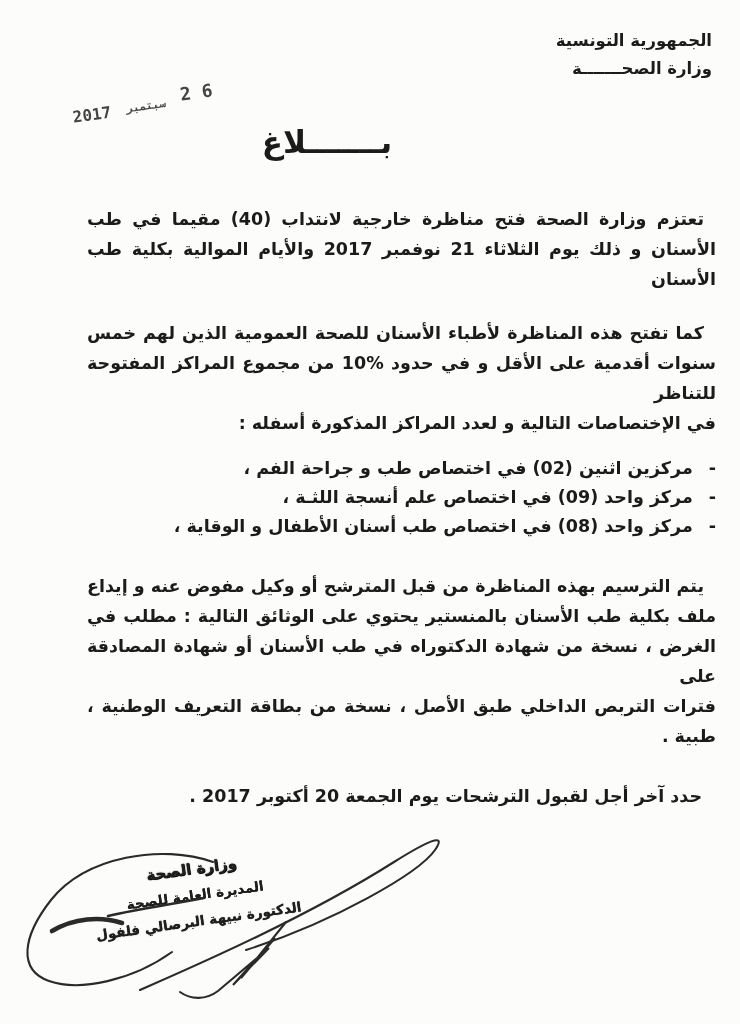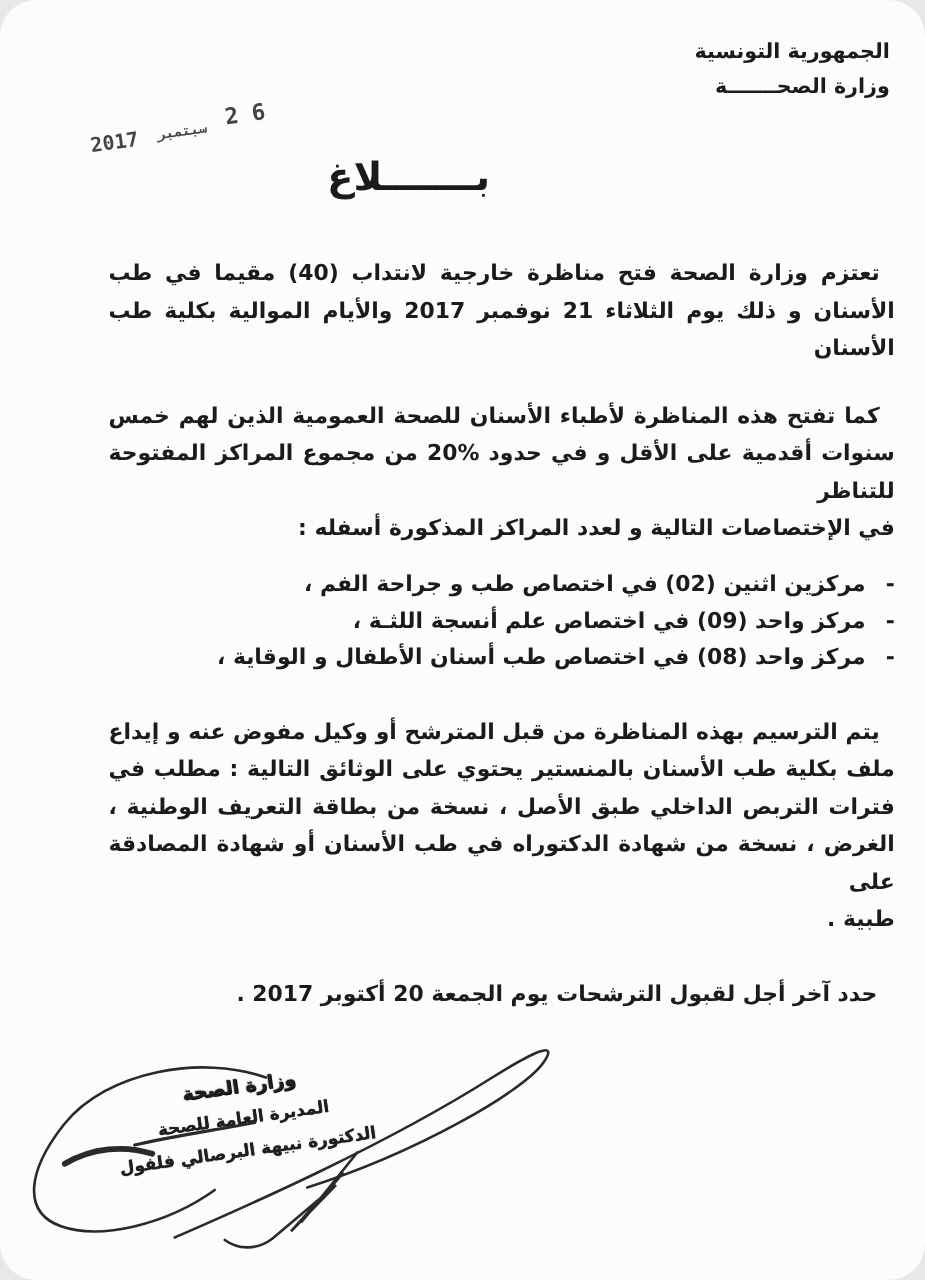--- a/index.html
+++ b/index.html
@@ -5,21 +5,20 @@
   html,body{margin:0;padding:0;background:#e8e8e6;}
   .page{
     position:relative;
     width:740px;height:1024px;
     margin:0 auto;
     background:#fcfcfa;
     overflow:hidden;
     color:#1b1b1b;
     font-family:"DejaVu Sans", sans-serif;
     direction:rtl;
-    border-radius:29px;
   }
   
   .hdr{
     position:absolute;top:27px;right:28px;
     text-align:right;font-weight:bold;font-size:16.5px;line-height:28px;
   }
   
   .datestamp{
     position:absolute;top:96px;left:72px;
     transform:rotate(-8deg);
@@ -87,41 +86,41 @@
 
   <div class="bodytext">
 
     <div class="para p1">
       <div class="line jl ind">تعتزم وزارة الصحة فتح مناظرة خارجية لانتداب (40) مقيما في طب</div>
       <div class="line jl">الأسنان و ذلك يوم الثلاثاء 21 نوفمبر 2017 والأيام الموالية بكلية طب الأسنان</div>
     </div>
 
     <div class="para p2">
       <div class="line jl ind">كما تفتح هذه المناظرة لأطباء الأسنان للصحة العمومية الذين لهم خمس</div>
-      <div class="line jl">سنوات أقدمية على الأقل و في حدود %20 من مجموع المراكز المفتوحة للتناظر</div>
+      <div class="line jl">سنوات أقدمية على الأقل و في حدود %10 من مجموع المراكز المفتوحة للتناظر</div>
       <div class="line rl">في الإختصاصات التالية و لعدد المراكز المذكورة أسفله :</div>
     </div>
 
     <div class="bullets">
       <div class="bullet">
         <span class="dash">-</span><span>مركزين اثنين (02) في اختصاص طب و جراحة الفم ،</span>
       </div>
       <div class="bullet">
         <span class="dash">-</span><span>مركز واحد (09) في اختصاص علم أنسجة اللثـة ،</span>
       </div>
       <div class="bullet">
         <span class="dash">-</span><span>مركز واحد (08) في اختصاص طب أسنان الأطفال و الوقاية ،</span>
       </div>
     </div>
 
     <div class="para p3">
       <div class="line jl ind">يتم الترسيم بهذه المناظرة من قبل المترشح أو وكيل مفوض عنه و إيداع</div>
       <div class="line jl">ملف بكلية طب الأسنان بالمنستير يحتوي على الوثائق التالية : مطلب في</div>
+      <div class="line jl">الغرض ، نسخة من شهادة الدكتوراه في طب الأسنان أو شهادة المصادقة على</div>
       <div class="line jl">فترات التربص الداخلي طبق الأصل ، نسخة من بطاقة التعريف الوطنية ،</div>
-      <div class="line jl">الغرض ، نسخة من شهادة الدكتوراه في طب الأسنان أو شهادة المصادقة على</div>
       <div class="line rl">طبية .</div>
     </div>
 
     <div class="line deadline">حدد آخر أجل لقبول الترشحات يوم الجمعة 20 أكتوبر 2017 .</div>
   </div>
 
   <div class="sigblock">
     <div class="stamp">
       <div class="s1">وزارة الصحة</div>
       <div class="s2">المديرة العامة للصحة</div>

